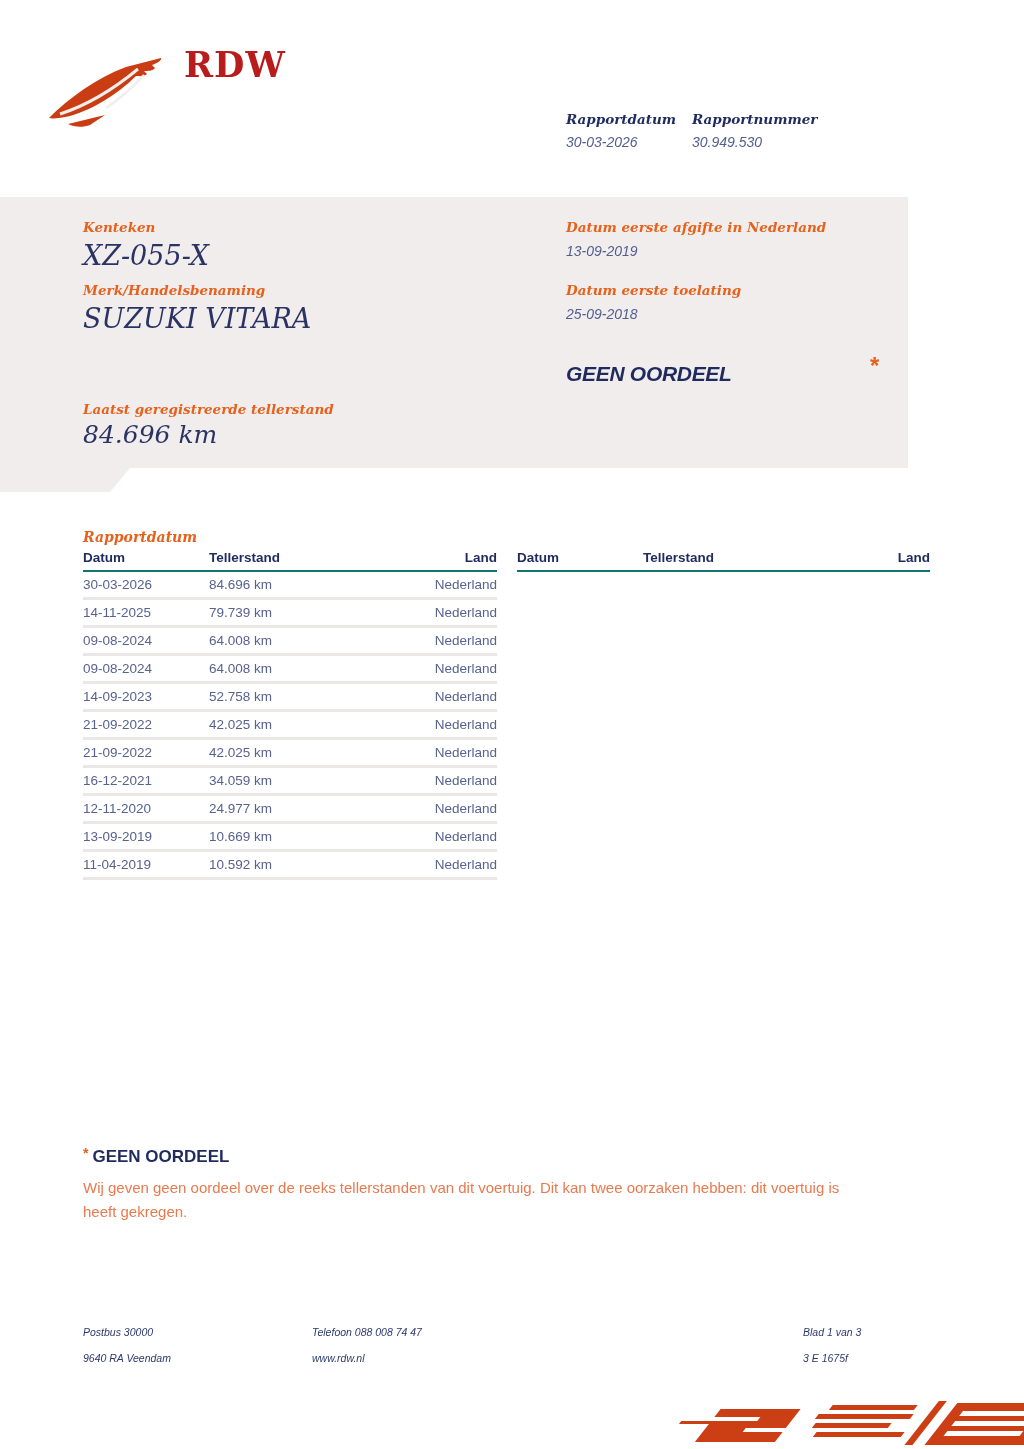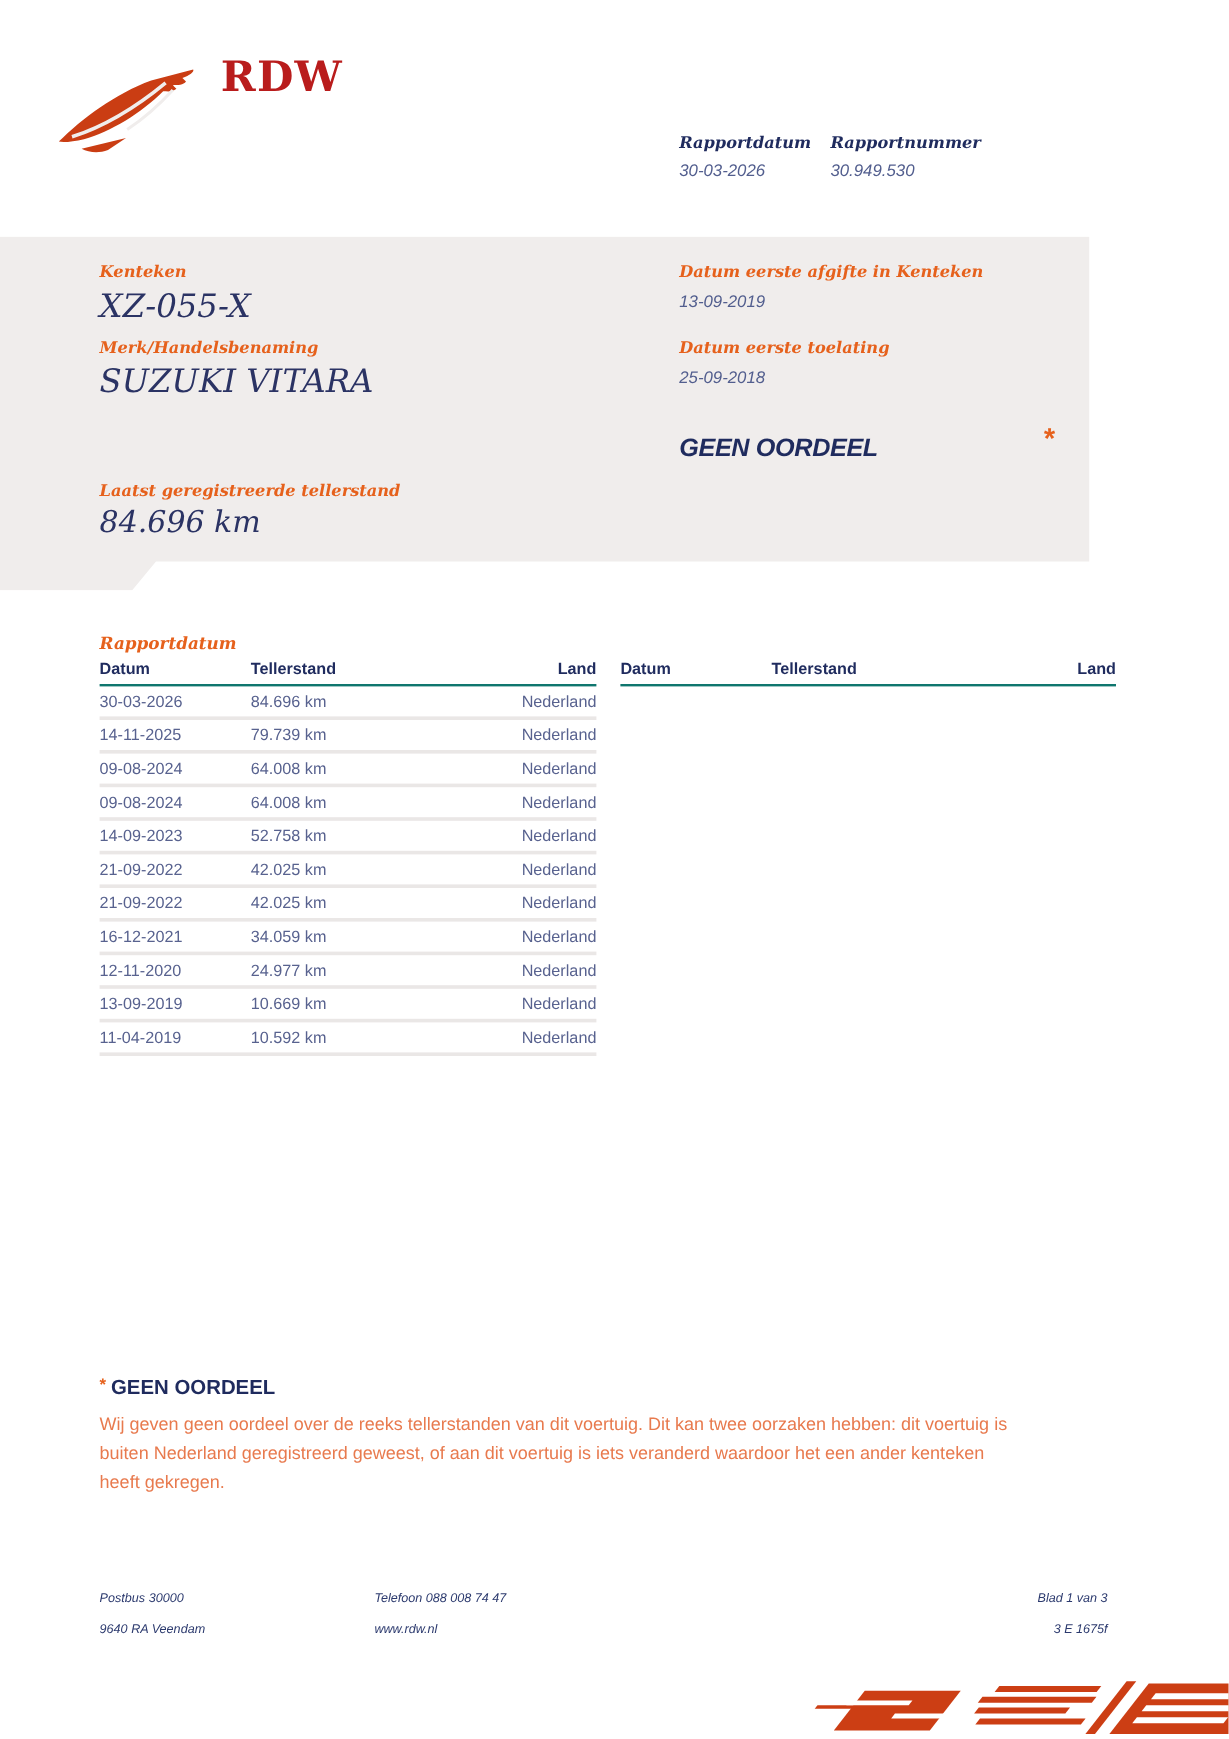--- a/index.html
+++ b/index.html
@@ -72,21 +72,21 @@
   
   .fn-head { position:absolute; left:83px; top:1145px; font-size:17px; font-weight:700; color:#1f2b5e; }
   .fn-star { color:#e6611c; font-size:14px; vertical-align:4px; margin-right:4px; }
   .fn-body {
     position:absolute; left:83px; top:1176px; width:812px;
     font-size:15px; line-height:24px; color:#e87a4e;
   }
 
   
   .foot { font-size:10.5px; color:#2c3a6e; }
-  .foot-right { text-align:right; width:120px; }
+  .foot-right { text-align:left; width:120px; }
 
   
   .deco { position:absolute; right:0; bottom:0; }
 </style>
 </head>
 <body>
 
 <div class="page">
 
   <svg class="logo-svg" width="126" height="80" viewBox="0 0 126 80">
@@ -107,21 +107,21 @@
 
   <div class="abs field-label" style="left:83px; top:219px;">Kenteken</div>
   <div class="abs field-value-lg" style="left:83px; top:240px; font-size:27px;">XZ-055-X</div>
 
   <div class="abs field-label" style="left:83px; top:282px;">Merk/Handelsbenaming</div>
   <div class="abs field-value-lg" style="left:83px; top:303px; font-size:27px;">SUZUKI VITARA</div>
 
   <div class="abs field-label" style="left:83px; top:401px;">Laatst geregistreerde tellerstand</div>
   <div class="abs field-value-lg" style="left:83px; top:420px; font-size:25px;">84.696 km</div>
 
-  <div class="abs field-label" style="left:566px; top:219px;">Datum eerste afgifte in Kenteken</div>
+  <div class="abs field-label" style="left:566px; top:219px;">Datum eerste afgifte in Nederland</div>
   <div class="abs field-value-sm" style="left:566px; top:243px;">13-09-2019</div>
 
   <div class="abs field-label" style="left:566px; top:282px;">Datum eerste toelating</div>
   <div class="abs field-value-sm" style="left:566px; top:306px;">25-09-2018</div>
 
   <div class="abs oordeel" style="left:566px; top:362px;">GEEN OORDEEL</div>
   <div class="abs oordeel-star" style="left:869px; top:352px;">*</div>
 
   <div class="abs section-title" style="left:83px; top:529px;">Rapportdatum</div>
 
@@ -197,21 +197,20 @@
       <div class="col-land">Land</div>
     </div>
     <div></div>
   </div>
 
   <div class="fn-head">
     <span class="fn-star">*</span><span>GEEN OORDEEL</span>
   </div>
   <div class="fn-body">
     <div>Wij geven geen oordeel over de reeks tellerstanden van dit voertuig. Dit kan twee oorzaken hebben: dit voertuig is</div>
-    <div>buiten Nederland geregistreerd geweest, of aan dit voertuig is iets veranderd waardoor het een ander kenteken</div>
     <div>heeft gekregen.</div>
   </div>
 
   <div class="abs foot" style="left:83px; top:1326px;">Postbus 30000</div>
   <div class="abs foot" style="left:83px; top:1352px;">9640 RA Veendam</div>
   <div class="abs foot" style="left:312px; top:1326px;">Telefoon 088 008 74 47</div>
   <div class="abs foot" style="left:312px; top:1352px;">www.rdw.nl</div>
   <div class="abs foot foot-right" style="left:803px; top:1326px;">Blad 1 van 3</div>
   <div class="abs foot foot-right" style="left:803px; top:1352px;">3 E 1675f</div>
 

